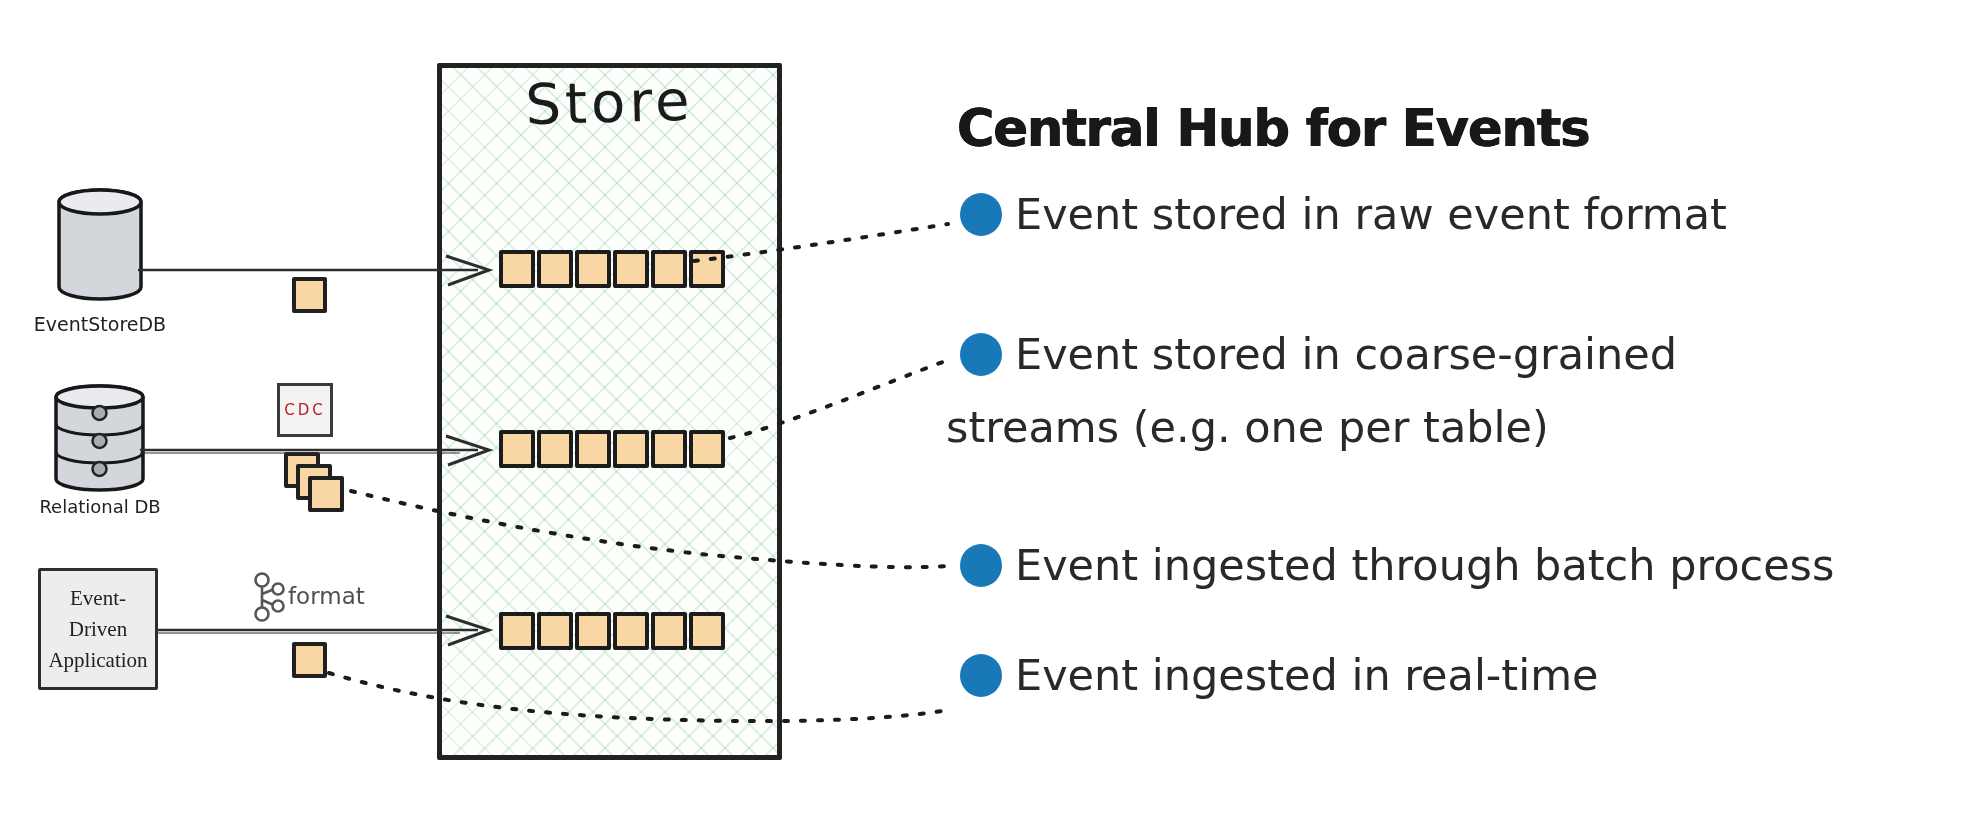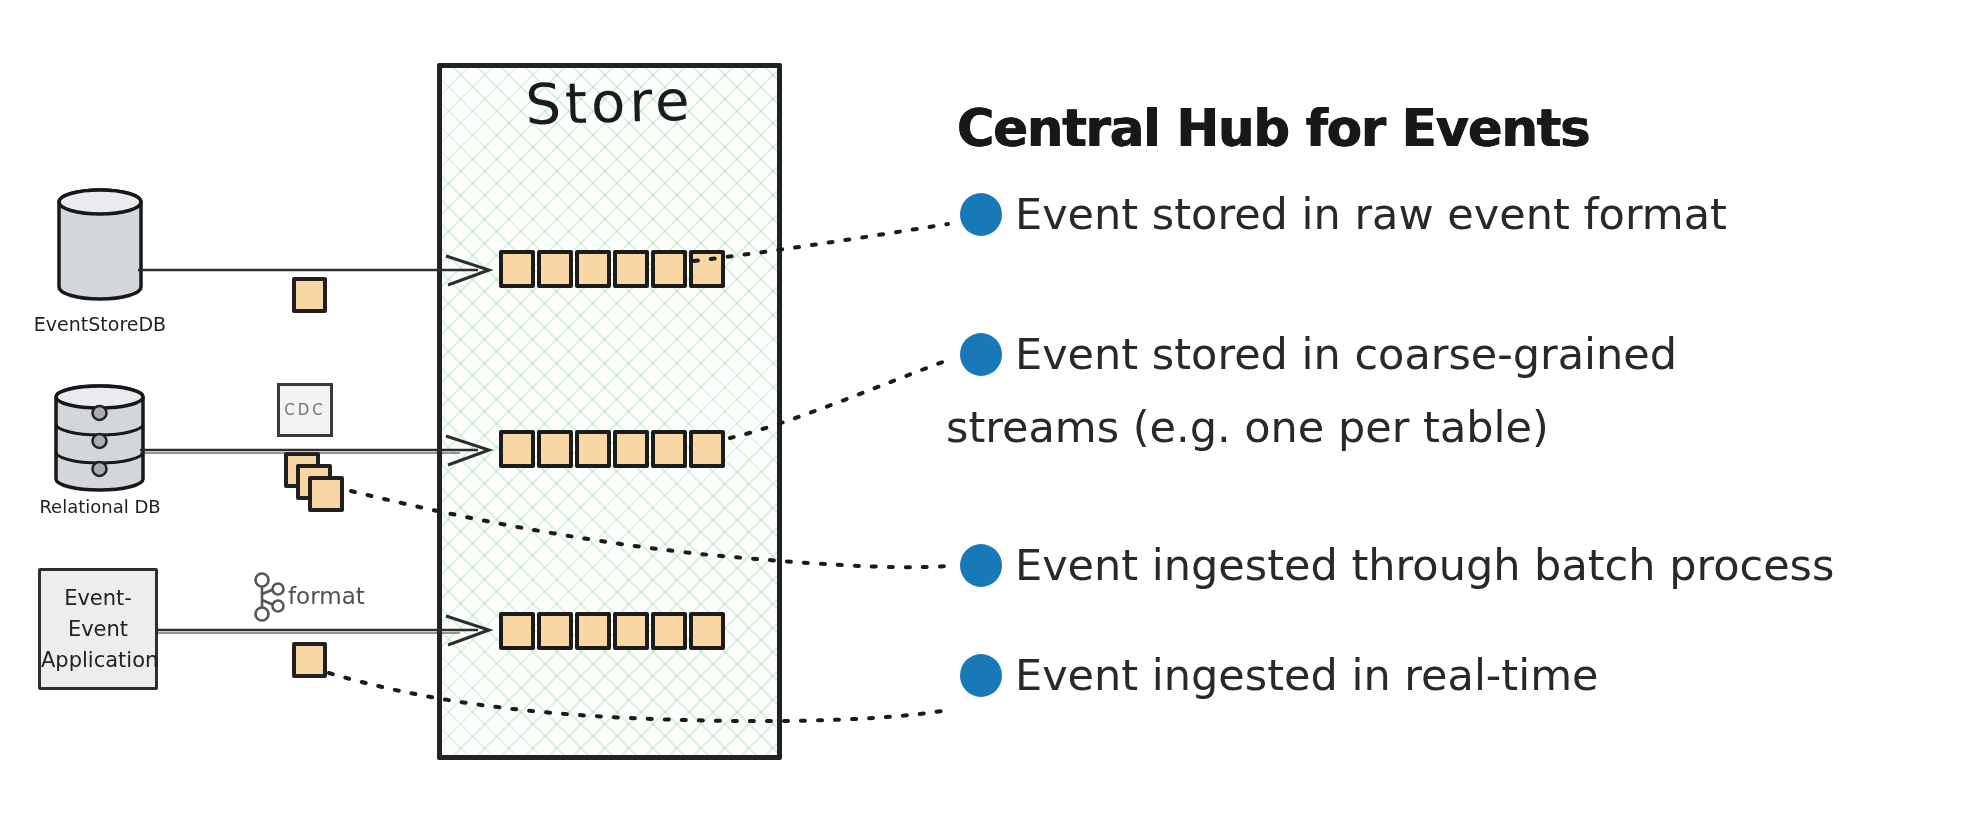--- a/index.html
+++ b/index.html
@@ -15,24 +15,24 @@
   .store-title{position:absolute;left:437px;top:70px;width:345px;text-align:center;
     font-size:56px;letter-spacing:4px;color:#1b1b1b;transform:rotate(-1.5deg);}
 
   
   .stream-row{position:absolute;display:flex;gap:2px;}
   .sq{width:28px;height:30px;border:4px solid #1c1c1c;border-radius:2px;background:#f9d7a4;}
 
   
   .mini-sq{position:absolute;width:27px;height:28px;border:4px solid #202020;border-radius:2px;background:#f9d7a4;}
   .cdc-box{position:absolute;left:277px;top:383px;width:50px;height:48px;border:3px solid #3a3a3a;
-    background:#f3f3f3;color:#737373;font-size:15px;letter-spacing:3px;text-align:center;line-height:48px;}
+    background:#f3f3f3;color:#b91c1c;font-size:15px;letter-spacing:3px;text-align:center;line-height:48px;}
   .app-box{position:absolute;left:38px;top:568px;width:114px;height:116px;border:3px solid #2e2e2e;
     border-radius:2px;background:#ededed;color:#222;text-align:center;
-    display:flex;flex-direction:column;justify-content:center;font-size:21px;line-height:31px;}
+    display:flex;flex-direction:column;justify-content:center;font-size:21px;line-height:31px;font-family:Liberation Serif, serif;}
   .src-label{position:absolute;text-align:center;color:#222;}
   .kafka-label{position:absolute;left:288px;top:583px;font-size:23px;color:#4f4f4f;}
 
   
   .heading{position:absolute;left:957px;top:99px;font-size:51px;font-weight:bold;
     letter-spacing:-1px;color:#181818;
     text-shadow:0.6px 0 0 #181818, -0.6px 0 0 #181818;}
   .bullet-item{position:absolute;left:946px;width:1010px;font-size:43px;color:#28292b;line-height:62px;}
   .bullet-item.two-line{line-height:73px;}
   .dot{display:inline-block;width:42px;height:43px;border-radius:50%;background:#1878b8;
@@ -73,21 +73,21 @@
       <div class="sq"></div>
       <div class="sq"></div>
     </div>
 
   <div class="src-label" style="left:20px;top:305px;width:160px;font-size:19px;margin-top:8px;">EventStoreDB</div>
 
   <div class="src-label" style="left:25px;top:496px;width:150px;font-size:18px;">Relational DB</div>
 
   <div class="app-box">
     <div>Event-</div>
-    <div>Event</div>
+    <div>Driven</div>
     <div>Application</div>
   </div>
 
   <div class="mini-sq" style="left:292px;top:277px;"></div>
   <div class="cdc-box">CDC</div>
   <div class="mini-sq" style="left:284px;top:452px;width:28px;"></div>
   <div class="mini-sq" style="left:296px;top:464px;width:28px;"></div>
   <div class="mini-sq" style="left:308px;top:476px;width:28px;"></div>
   <div class="kafka-label">format</div>
   <div class="mini-sq" style="left:292px;top:642px;"></div>

